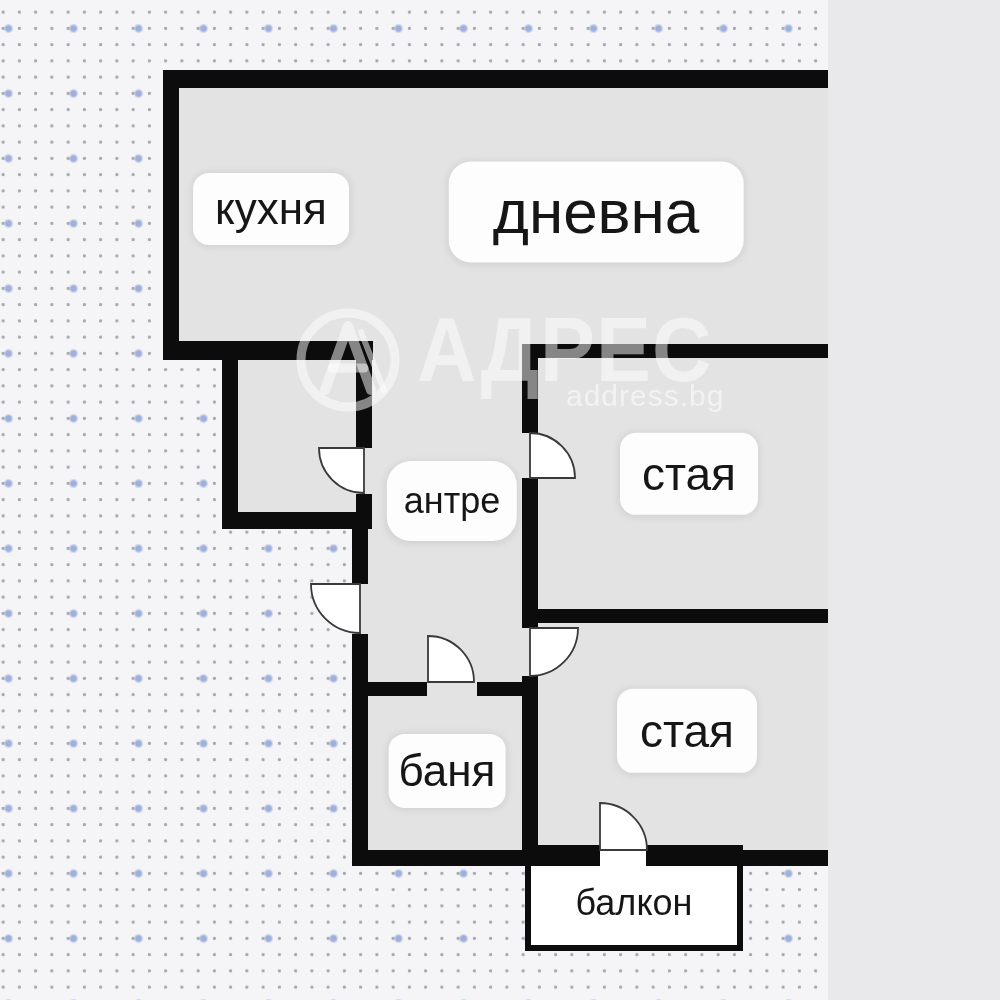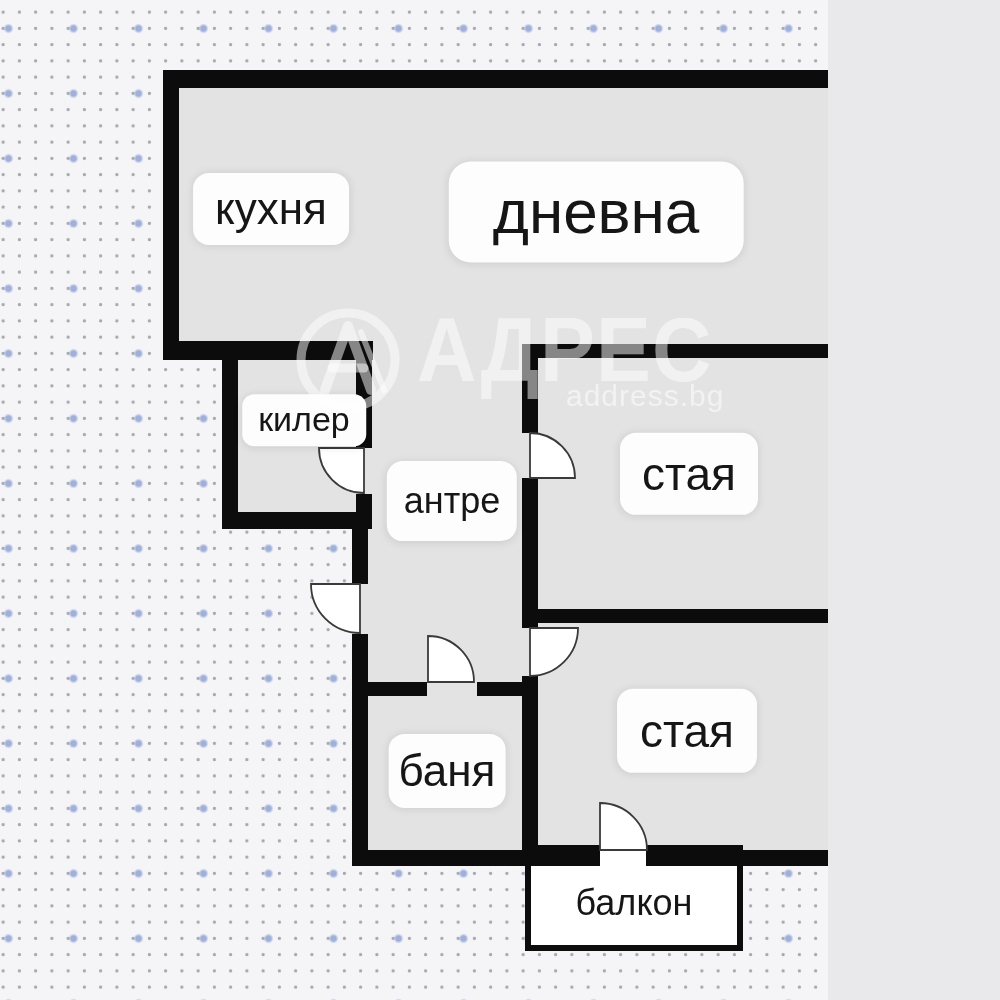--- a/index.html
+++ b/index.html
@@ -16,21 +16,21 @@
   .plan-svg{position:absolute;left:0;top:0;}
   .room-label{
     position:absolute;transform:translate(-50%,-50%);
     background:#fdfdfd;color:#161616;border-radius:16px;
     box-shadow:0 1px 8px rgba(0,0,0,0.10);
     white-space:nowrap;line-height:1.05;text-align:center;
   }
   .lbl-kitchen {left:271px;top:209px;font-size:44px;padding:13px 22px;}
   .lbl-living  {left:596px;top:212px;font-size:62px;padding:18px 44px;border-radius:22px;}
   .lbl-closet  {left:304px;top:420px;font-size:34px;padding:8px 16px;border-radius:12px;}
-  .lbl-hallway {left:452px;top:501px;font-size:36px;padding:21px 17px;border-radius:16px;}
+  .lbl-hallway {left:452px;top:501px;font-size:36px;padding:21px 17px;border-radius:24px;}
   .lbl-room1   {left:689px;top:474px;font-size:46px;padding:17px 22px;}
   .lbl-bath    {left:447px;top:771px;font-size:44px;padding:14px 10px;}
   .lbl-room2   {left:687px;top:731px;font-size:46px;padding:18px 23px;}
   .lbl-balcony {left:634px;top:903px;font-size:36px;padding:0;background:transparent;box-shadow:none;border-radius:0;text-align:right;}
   .watermark{position:absolute;left:0;top:16px;width:1000px;height:1000px;pointer-events:none;}
   .wm-logo{position:absolute;left:292px;top:288px;}
   .wm-brand{
     position:absolute;left:417px;top:283px;
     font-size:84px;font-weight:bold;letter-spacing:1px;
     color:rgba(255,255,255,0.5);transform:scale(0.98,1.07);transform-origin:left top;
@@ -77,21 +77,20 @@
     <path d="M364,448 L319,448 A45,45 0 0 0 364,493 Z" fill="#ffffff" stroke="#3a3a3a" stroke-width="1.8"></path>
     <path d="M360,584 L311,584 A49,49 0 0 0 360,633 Z" fill="#ffffff" stroke="#3a3a3a" stroke-width="1.8"></path>
     <path d="M530,478 L530,433 A45,45 0 0 1 575,478 Z" fill="#ffffff" stroke="#3a3a3a" stroke-width="1.8"></path>
     <path d="M530,628 L578,628 A48,48 0 0 1 530,676 Z" fill="#ffffff" stroke="#3a3a3a" stroke-width="1.8"></path>
     <path d="M428,682 L428,636 A46,46 0 0 1 474,682 Z" fill="#ffffff" stroke="#3a3a3a" stroke-width="1.8"></path>
     <path d="M600,850 L600,803 A47,47 0 0 1 647,850 Z" fill="#ffffff" stroke="#3a3a3a" stroke-width="1.8"></path>
   </svg>
 
   <div class="room-label lbl-kitchen">кухня</div>
   <div class="room-label lbl-living">дневна</div>
-  <div class="room-label lbl-closet">килер</div>
   <div class="room-label lbl-hallway">антре</div>
   <div class="room-label lbl-room1">стая</div>
   <div class="room-label lbl-bath">баня</div>
   <div class="room-label lbl-room2">стая</div>
   <div class="room-label lbl-balcony">балкон</div>
 
   <div class="watermark">
     <svg class="wm-logo" width="112" height="112" viewBox="0 0 112 112">
       <g stroke="rgba(255,255,255,0.5)" fill="none">
         <circle cx="56" cy="56" r="47" stroke-width="9"></circle>

